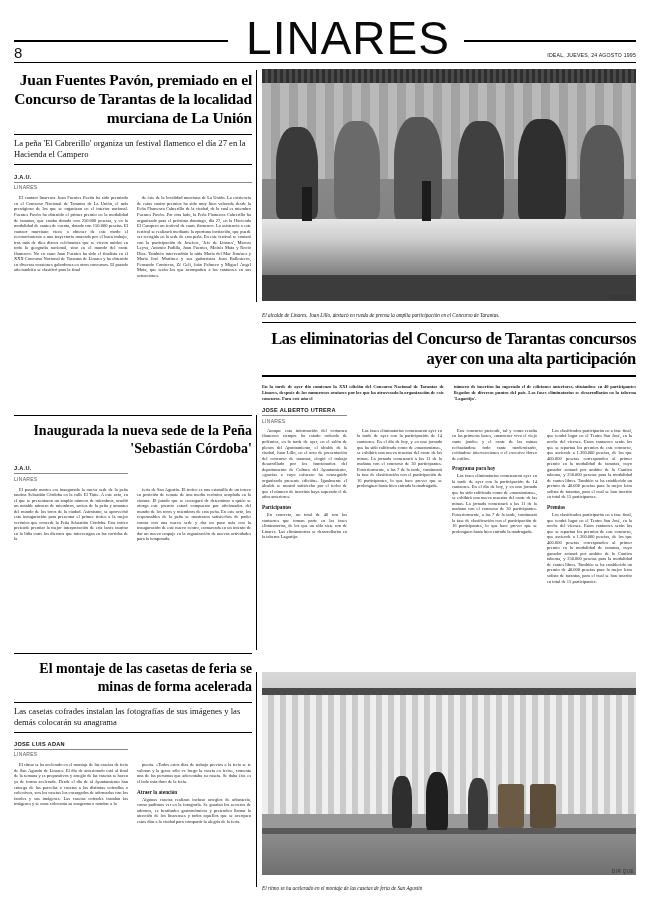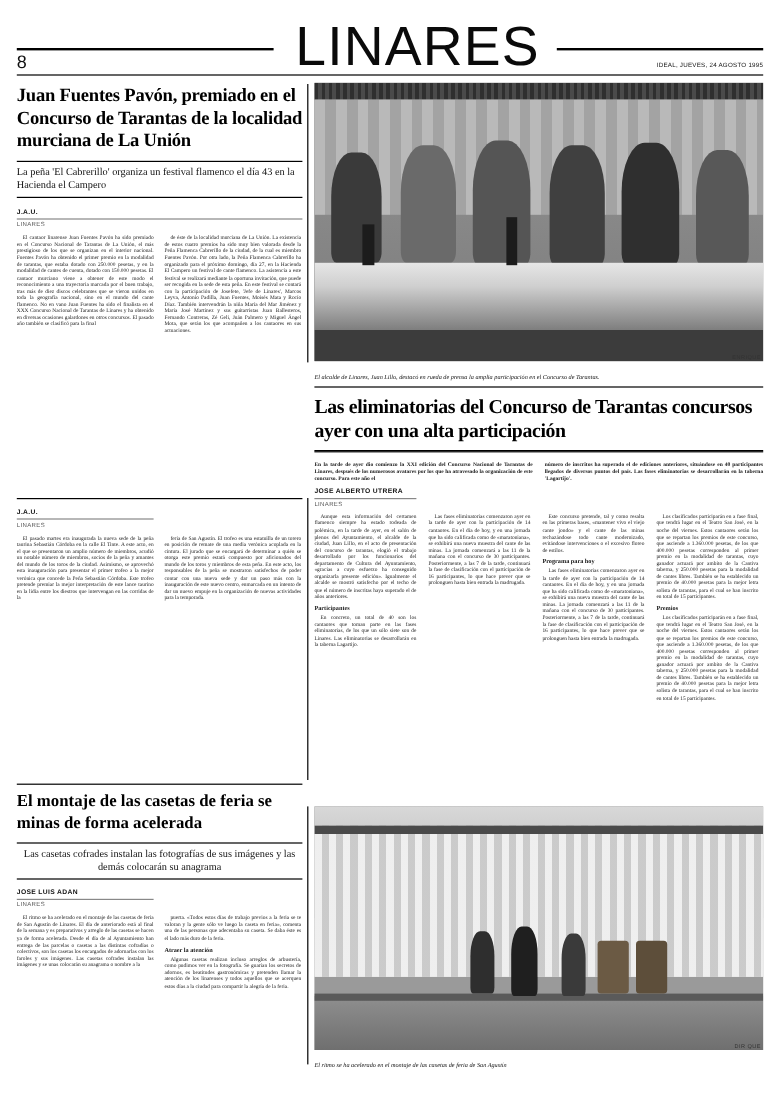--- a/index.html
+++ b/index.html
@@ -48,20 +48,21 @@
   }
   .rule-under-folio {
     position: absolute; left: 14px; top: 62px; width: 622px; height: 1px; background: #000;
   }
 
   
   .hl {
     font-family: "Liberation Serif", serif;
     font-weight: bold;
     color: #000;
+    text-align: right;
   }
   .kicker {
     font-family: "Liberation Serif", serif;
     font-size: 8.6px; line-height: 11.4px; color: #111;
   }
   .byline {
     font-family: "Liberation Sans", sans-serif;
     font-weight: bold; font-size: 5.6px; letter-spacing: .3px; color: #111;
   }
   .city {
@@ -185,21 +186,21 @@
   <div class="rule-under-folio"></div>
 
   <div class="vrule" style="left:256px; top:70px; height:232px;"></div>
   <div class="vrule" style="left:256px; top:415px; height:235px;"></div>
   <div class="vrule" style="left:256px; top:672px; height:215px;"></div>
 
   <div id="art1">
     <div class="hl h1">Juan Fuentes Pavón, premiado en el Concurso de Tarantas de la localidad murciana de La Unión</div>
     <div class="kicker-box">
       <div class="hairline"></div>
-      <div class="kicker" style="padding:3px 0 3px 0;">La peña 'El Cabrerillo' organiza un festival flamenco el día 43 en la Hacienda el Campero</div>
+      <div class="kicker" style="padding:3px 0 3px 0;">La peña 'El Cabrerillo' organiza un festival flamenco el día 27 en la Hacienda el Campero</div>
       <div class="hairline"></div>
     </div>
     <div class="bylinerow">
       <div class="byline">J.A.U.</div>
       <div class="thinline" style="margin:2px 0 1.5px 0;"></div>
       <div class="city">LINARES</div>
     </div>
     <div class="cols">
       <div class="col">
         <p class="first">El cantaor linarense Juan Fuentes Pavón ha sido premiado en el Concurso Nacional de Tarantas de La Unión, el más prestigioso de los que se organizan en el interior nacional. Fuentes Pavón ha obtenido el primer premio en la modalidad de tarantas, que estaba dotado con 250.000 pesetas, y en la modalidad de cantes de cuenta, dotado con 150.000 pesetas. El cantaor murciano viene a obtener de este modo el reconocimiento a una trayectoria marcada por el buen trabajo, tras más de diez discos celebrantes que se vieron unidos en toda la geografía nacional, sino en el mundo del cante flamenco. No en vano Juan Fuentes ha sido el finalista en el XXX Concurso Nacional de Tarantas de Linares y ha obtenido en diversas ocasiones galardones en otros concursos. El pasado año también se clasificó para la final</p>
@@ -269,41 +270,42 @@
       <div class="col">
         <p>Los clasificados participarán en a fase final, que tendrá lugar en el Teatro San José, en la noche del viernes. Estos cantaores serán los que se repartan los premios de este concurso, que asciende a 1.360.000 pesetas, de los que 400.000 pesetas corresponden al primer premio en la modalidad de tarantas, cuyo ganador actuará por ambito de la Cantiva taberna, y 250.000 pesetas para la modalidad de cantes libres. También se ha establecido un premio de 40.000 pesetas para la mejor letra solista de tarantas, para el cual se han inscrito en total de 15 participantes.</p>
         <div class="subh">Premios</div>
         <p>Los clasificados participarán en a fase final, que tendrá lugar en el Teatro San José, en la noche del viernes. Estos cantaores serán los que se repartan los premios de este concurso, que asciende a 1.360.000 pesetas, de los que 400.000 pesetas corresponden al primer premio en la modalidad de tarantas, cuyo ganador actuará por ambito de la Cantiva taberna, y 250.000 pesetas para la modalidad de cantes libres. También se ha establecido un premio de 40.000 pesetas para la mejor letra solista de tarantas, para el cual se han inscrito en total de 15 participantes.</p>
       </div>
     </div>
   </div>
 
   <div id="art3">
     <div class="hairline" style="margin-bottom:6px;"></div>
+    <div class="hl h1">Inaugurada la nueva sede de la Peña 'Sebastián Córdoba'</div>
     <div class="bylinerow">
       <div class="byline">J.A.U.</div>
       <div class="thinline" style="margin:2px 0 1.5px 0;width:114px;"></div>
       <div class="city">LINARES</div>
     </div>
     <div class="cols">
       <div class="col">
         <p class="first">El pasado martes era inaugurada la nueva sede de la peña taurina Sebastián Córdoba en la calle El Tinte. A este acto, en el que se presentaron un amplio número de miembros, acudió un notable número de miembros, socios de la peña y amantes del mundo de los toros de la ciudad. Asimismo, se aprovechó esta inauguración para presentar el primer trofeo a la mejor verónica que concede la Peña Sebastián Córdoba. Este trofeo pretende premiar la mejor interpretación de este lance taurino en la lidia entre los diestros que intervengan en las corridas de la</p>
       </div>
       <div class="col">
         <p>feria de San Agustín. El trofeo es una estatuilla de un torero en posición de remate de una media verónica acoplada en la cintura. El jurado que se encargará de determinar a quién se otorga este premio estará compuesto por aficionados del mundo de los toros y miembros de esta peña. En este acto, los responsables de la peña se mostraron satisfechos de poder contar con una nueva sede y dar un paso más con la inauguración de este nuevo centro, enmarcada en un intento de dar un nuevo empuje en la organización de nuevas actividades para la temporada.</p>
       </div>
     </div>
   </div>
 
   <div id="art4">
     <div class="hairline" style="margin-bottom:6px;"></div>
     <div class="hl h1">El montaje de las casetas de feria se minas de forma acelerada</div>
     <div class="kicker-box">
       <div class="hairline"></div>
-      <div class="kicker" style="padding:3px 0 3px 0;text-align:center;">Las casetas cofrades instalan las fotografías de sus imágenes y las demás colocarán su anagrama</div>
+      <div class="kicker" style="padding:3px 0 3px 0;">Las casetas cofrades instalan las fotografías de sus imágenes y las demás colocarán su anagrama</div>
       <div class="hairline"></div>
     </div>
     <div class="bylinerow">
       <div class="byline">JOSE LUIS ADAN</div>
       <div class="thinline" style="margin:2px 0 1.5px 0;width:114px;"></div>
       <div class="city">LINARES</div>
     </div>
     <div class="cols">
       <div class="col">
         <p class="first">El ritmo se ha acelerado en el montaje de las casetas de feria de San Agustín de Linares. El día de anteriorado está al final de la semana y es preparativos y arreglo de las casetas se hacen ya de forma acelerada. Desde el día de al Ayuntamiento han entrega de las parcelas o casetas a las distintas cofradías o colectivos, son los casetas los encargados de adornarlas con los faroles y sus imágenes. Las casetas cofrades instalan las imágenes y se unas colocarán su anagrama o nombre a la</p>

